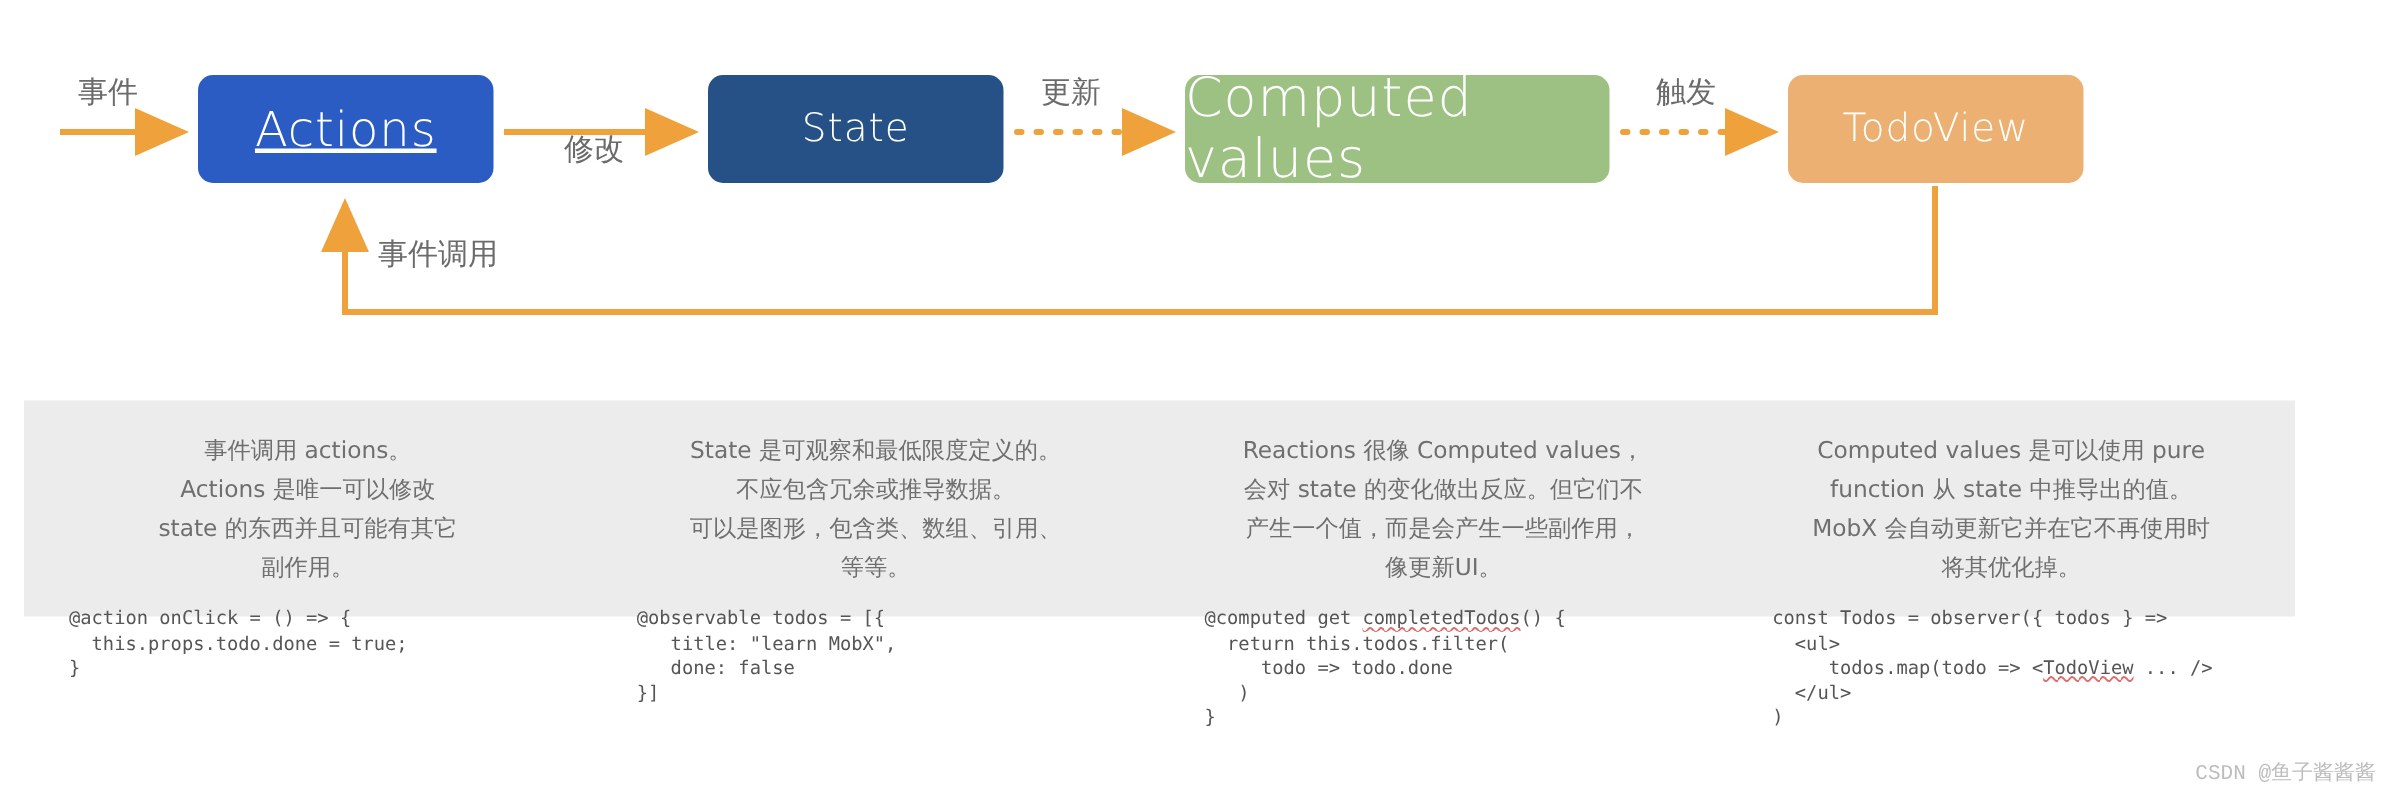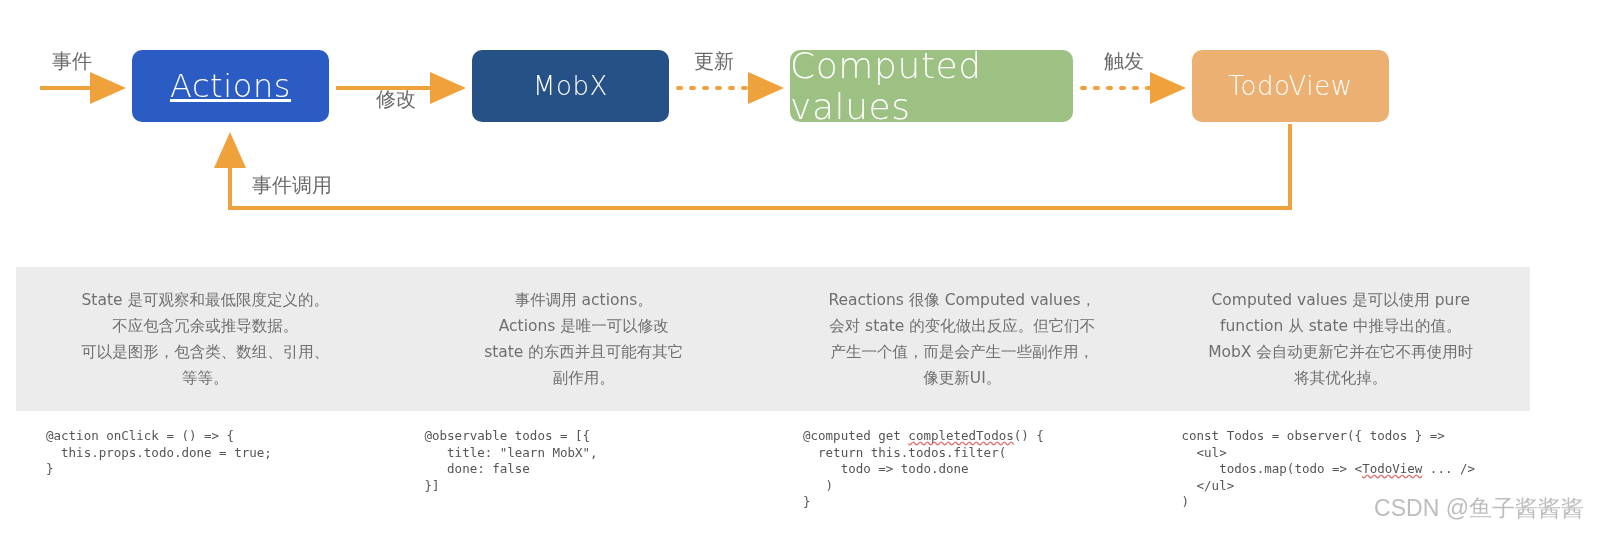--- a/index.html
+++ b/index.html
@@ -37,21 +37,21 @@
     position: absolute;
     color: #6b6b6b;
     font-size: 20px;
     white-space: nowrap;
     font-family: "DejaVu Sans", "Liberation Sans", sans-serif;
   }
   .lbl-event    { left: 52px;   top: 48px; }
   .lbl-modify   { left: 376px;  top: 48px; margin-top: 38px; }
   .lbl-update   { left: 694px;  top: 48px; }
   .lbl-trigger  { left: 1104px; top: 48px; }
-  .lbl-callback { left: 252px;  top: 172px; }
+  .lbl-callback { left: 252px;  top: 156px; }
 
   #flow-svg { position: absolute; left: 0; top: 0; width: 1598px; height: 250px; }
 
   
   #desc-band {
     position: absolute;
     left: 16px; top: 267px;
     width: 1514px; height: 144px;
     background: #ececec;
     display: flex;
@@ -69,21 +69,21 @@
     color: #6f6f6f;
     font-size: 15.5px;
     line-height: 26px;
     text-align: center;
     font-family: "DejaVu Sans", "Liberation Sans", sans-serif;
   }
 
   
   #code-band {
     position: absolute;
-    left: 16px; top: 428px;
+    left: 16px; top: 404px;
     width: 1514px; height: 106px;
     display: flex;
   }
   .code-col {
     flex: 1 1 0;
     padding-left: 30px;
   }
   .code-col pre {
     margin: 0;
     color: #555555;
@@ -95,22 +95,22 @@
   .sq {
     text-decoration: underline wavy #e06c6c;
     text-decoration-skip-ink: none;
   }
 
   
   #watermark {
     position: absolute;
     right: 14px; bottom: 10px;
     color: #bdbdbd;
-    font-size: 23px;
-    font-family: Liberation Sans, sans-serif;
+    font-size: 14px;
+    font-family: Liberation Mono, monospace;
     white-space: nowrap;
   }
 </style>
 </head>
 <body>
 
 <div id="flow">
 
   <svg id="flow-svg" viewBox="0 0 1598 250" xmlns="http://www.w3.org/2000/svg">
     <defs>
@@ -130,42 +130,42 @@
 
     <line x1="1082" y1="88" x2="1182" y2="88" stroke="#EFA23C" stroke-width="4" stroke-dasharray="3 10" stroke-linecap="round" marker-end="url(#ah)"></line>
 
     <path d="M1290,124 L1290,208 L230,208 L230,136" fill="none" stroke="#EFA23C" stroke-width="4" marker-end="url(#ahu)"></path>
   </svg>
 
   <div class="node node-actions">
     <span>Actions</span>
   </div>
   <div class="node node-state">
-    <span>MobX</span>
+    <span>State</span>
   </div>
   <div class="node node-computed">
     <span>Computed values</span>
   </div>
   <div class="node node-reactions">
     <span>TodoView</span>
   </div>
 
   <div class="edge-label lbl-event">事件</div>
   <div class="edge-label lbl-modify">修改</div>
   <div class="edge-label lbl-update">更新</div>
   <div class="edge-label lbl-trigger">触发</div>
   <div class="edge-label lbl-callback">事件调用</div>
 </div>
 
 <div id="desc-band">
   <div class="desc-col">
+    <p>事件调用 actions。<br>Actions 是唯一可以修改<br>state 的东西并且可能有其它<br>副作用。</p>
+  </div>
+  <div class="desc-col">
     <p>State 是可观察和最低限度定义的。<br>不应包含冗余或推导数据。<br>可以是图形，包含类、数组、引用、<br>等等。</p>
-  </div>
-  <div class="desc-col">
-    <p>事件调用 actions。<br>Actions 是唯一可以修改<br>state 的东西并且可能有其它<br>副作用。</p>
   </div>
   <div class="desc-col">
     <p>Reactions 很像 Computed values，<br>会对 state 的变化做出反应。但它们不<br>产生一个值，而是会产生一些副作用，<br>像更新UI。</p>
   </div>
   <div class="desc-col">
     <p>Computed values 是可以使用 pure<br>function 从 state 中推导出的值。<br>MobX 会自动更新它并在它不再使用时<br>将其优化掉。</p>
   </div>
 </div>
 
 <div id="code-band">

